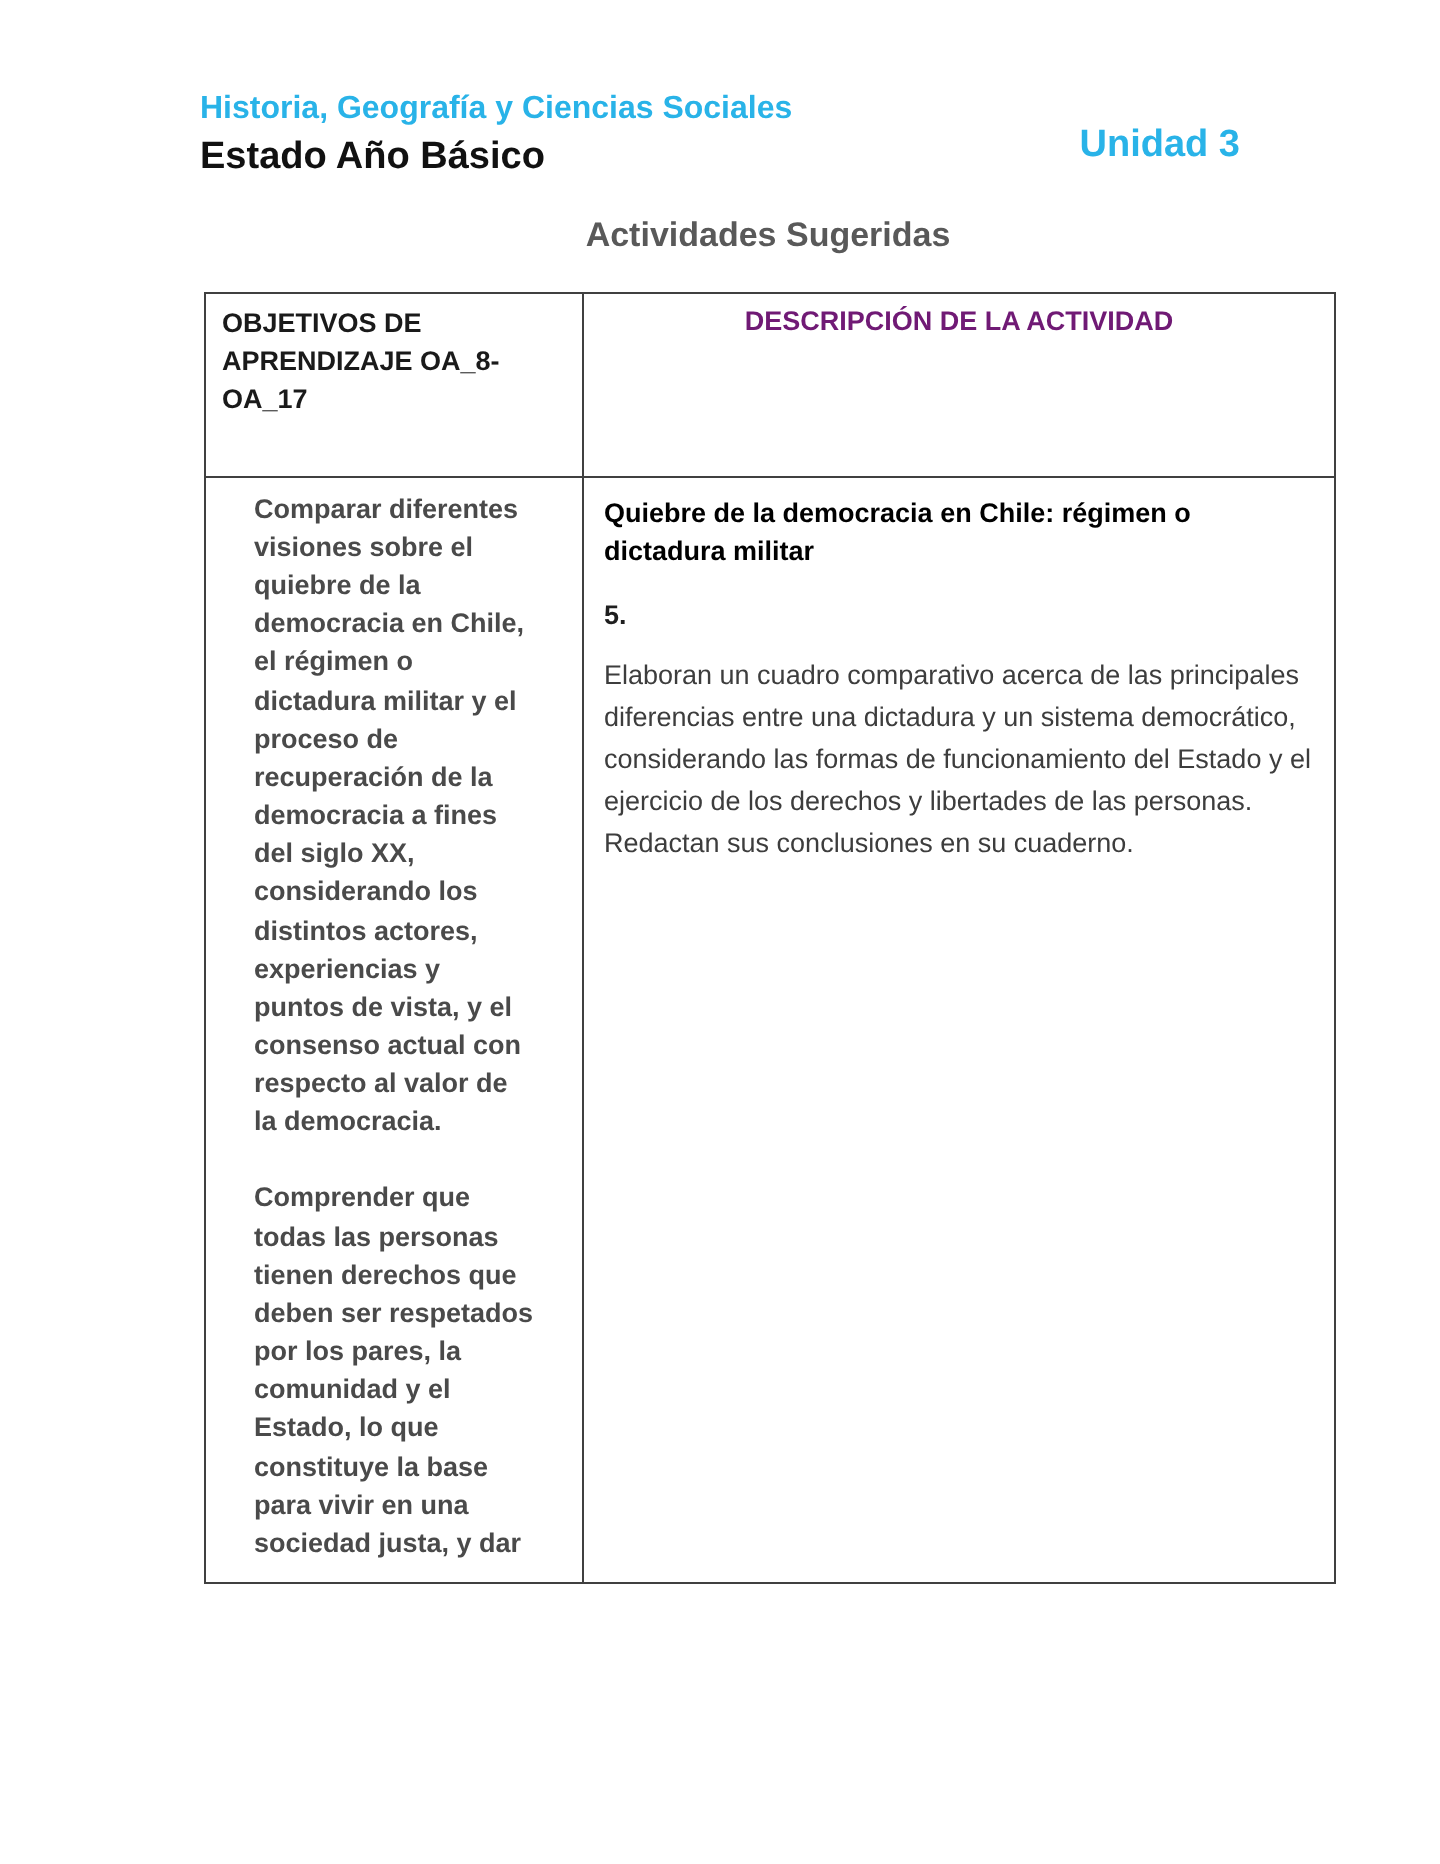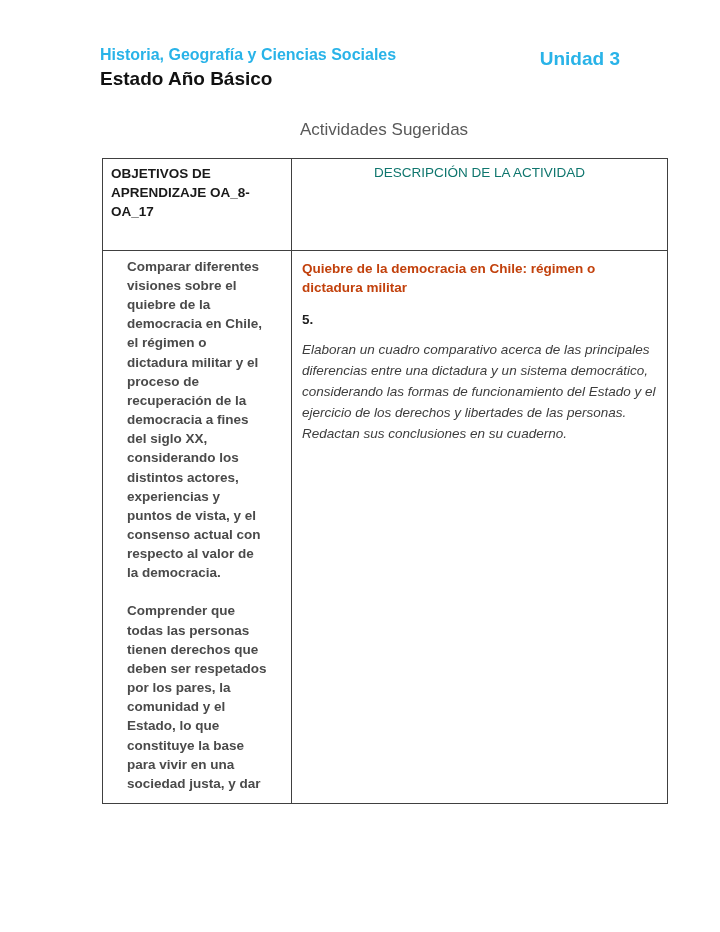--- a/index.html
+++ b/index.html
@@ -31,36 +31,36 @@
   }
   .grade-level {
     margin-top: 3px;
     font-size: 19px;
     font-weight: bold;
     color: #111111;
   }
   .header-right {
     position: absolute;
     right: 0;
-    bottom: 18px;
+    bottom: 4px;
     text-align: right;
   }
   .unit-label, .oa-range {
     font-size: 19px;
     font-weight: bold;
     line-height: 1.35;
     color: var(--accent, #29b3e8);
   }
 
   
   .page-title {
-    margin-top: 30px;
+    margin-top: 18px;
     text-align: center;
     font-size: 17px;
-    font-weight: normal;
+    font-weight: bold;
     color: #595959;
     padding-left: 48px;
   }
 
   
   .activities-table {
     margin: 18px 0 0 102px;
     width: 566px;
     border-collapse: collapse;
     table-layout: fixed;
@@ -75,22 +75,22 @@
     width: 189px;
     text-align: left;
     padding: 6px 8px 28px 8px;
     font-weight: bold;
     color: #1a1a1a;
     line-height: 1.4;
   }
   th.col-activity {
     text-align: center;
     padding: 6px 8px;
-    font-weight: normal;
-    color: #0f766e;
+    font-weight: bold;
+    color: #701a75;
   }
   td.objectives-cell { padding: 6px 24px; }
   td.activity-cell   { padding: 8px 10px; }
 
   .objectives-clip {
     height: 540px;
     overflow: hidden;
   }
   .obj-para {
     font-weight: bold;
@@ -101,34 +101,33 @@
   .obj-heading {
     font-weight: bold;
     color: #4a4a4a;
     line-height: 1.42;
     margin-top: 42px;
     margin-bottom: 2px;
   }
 
   .activity-title {
     font-weight: bold;
-    color: #c2410c;
+    color: #000000;
     line-height: 1.45;
     margin-bottom: 14px;
   }
   .activity-number {
     font-weight: bold;
     color: #1f1f1f;
     margin-bottom: 13px;
   }
   .activity-desc {
     font-weight: normal;
     color: #3d3d3d;
     line-height: 1.55;
-    font-style: italic;
   }
 </style>
 </head>
 <body>
 
 <div class="page">
 
   <div class="doc-header">
     <div class="header-left">
       <div class="course-title">Historia, Geografía y Ciencias Sociales</div>

